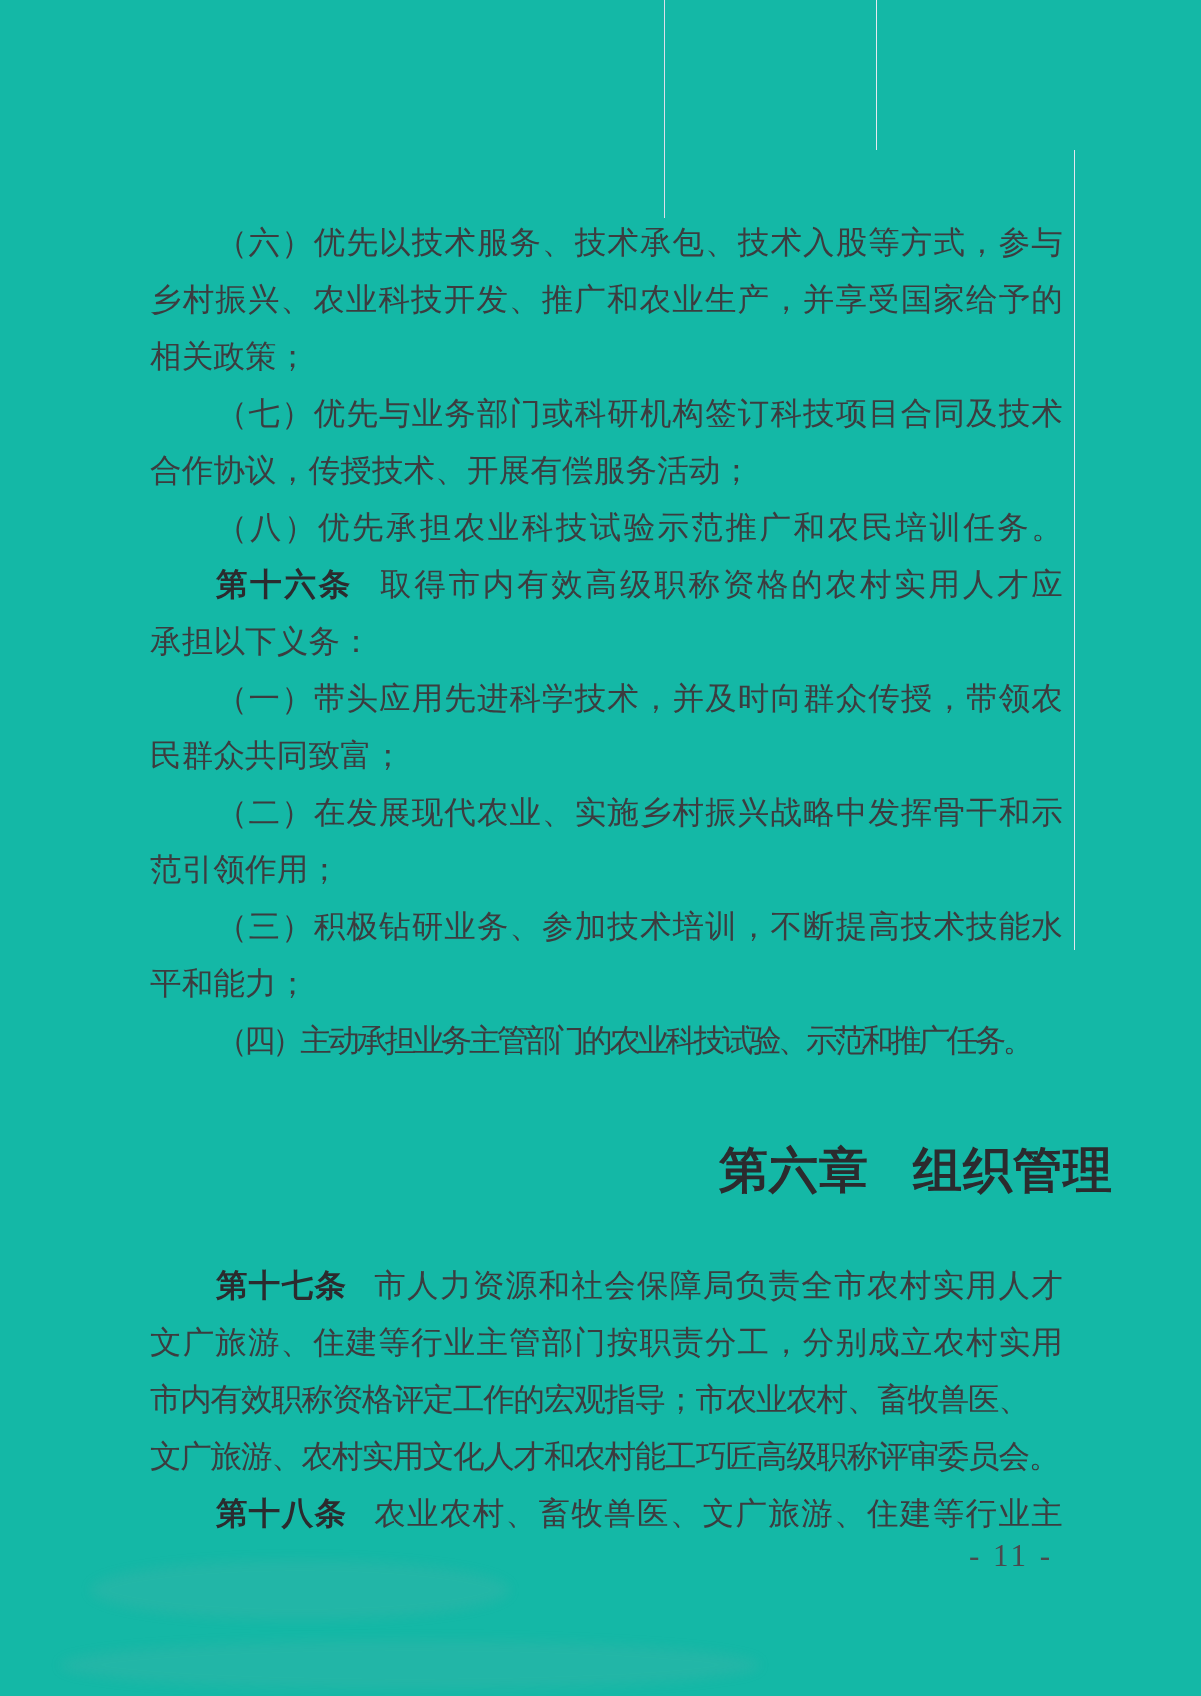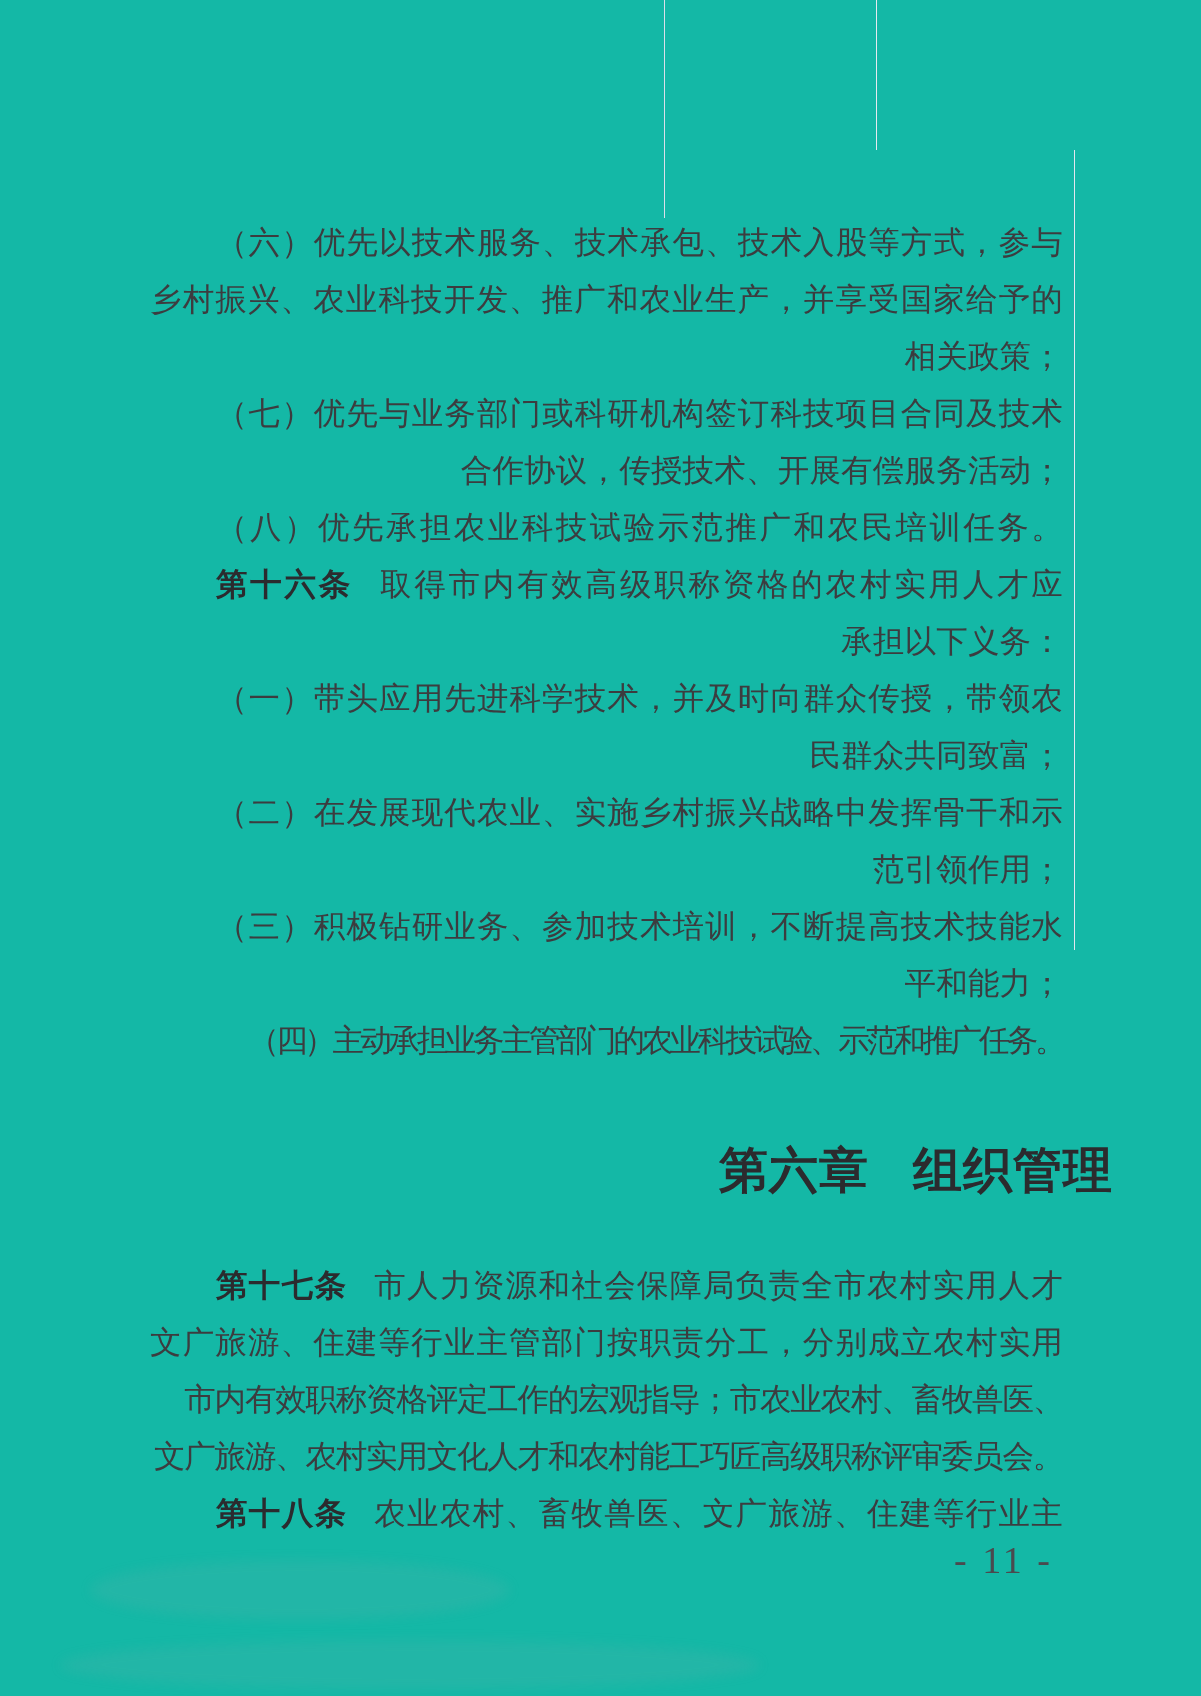--- a/index.html
+++ b/index.html
@@ -33,21 +33,20 @@
     position: absolute;
     left: 150px;
     top: 214px;
     width: 913px;
   }
   .line {
     font-size: 31.5px;
     line-height: 57px;
     white-space: nowrap;
     letter-spacing: 0.2px;
-    text-align: right;
   }
   .fill {
     text-align: justify;
     text-align-last: justify;
     -moz-text-align-last: justify;
     text-justify: inter-character;
     white-space: normal;
   }
   .indent { text-indent: 66px; }
   .tight-a { letter-spacing: -3.4px; }
@@ -69,21 +68,21 @@
     margin-bottom: 58px;
     position: relative;
     left: 50px;
     letter-spacing: 1px;
   }
   .chapter .gap { display: inline-block; width: 0.9em; }
   .page-number {
     position: absolute;
     right: 148px;
     top: 1538px;
-    font-size: 38px;
+    font-size: 31px;
     color: #4a4a4e;
     letter-spacing: 3px;
   }
 </style>
 </head>
 <body>
 
 <div class="page">
   <div class="fold f1"></div>
   <div class="fold f2"></div>

